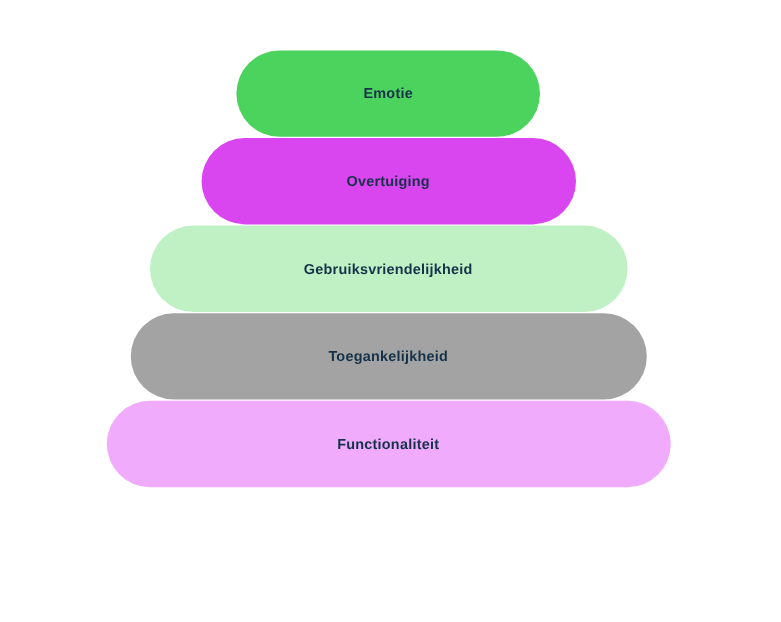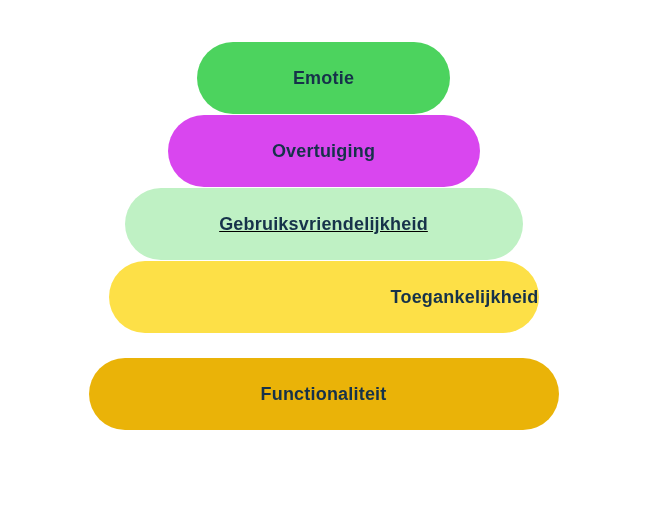--- a/index.html
+++ b/index.html
@@ -29,30 +29,30 @@
   .pill {
     height: 72px;
     border-radius: 36px;
     display: flex;
     align-items: center;
     justify-content: center;
     flex: 0 0 auto;
   }
   .pill-label {
     color: var(--text-color, #16324a);
-    font-size: 18px;
+    font-size: 12px;
     font-weight: 700;
     letter-spacing: 0.2px;
     line-height: 1;
     white-space: nowrap;
   }
   .level-1 { width: 253px; }
   .level-2 { width: 312px; }
   .level-3 { width: 364px; }
-  .level-4 { width: 398px; text-decoration: underline; }
+  .level-4 { width: 398px; }
   .level-5 { width: 430px; }
   .level-6 { width: 470px; }
 </style>
 </head>
 <body>
 
 <div class="canvas" style="background: rgb(255, 255, 255);">
   <div class="pyramid">
 
     <div class="pill level-1" style="background: rgb(76, 211, 94);">
@@ -61,22 +61,22 @@
 
     <div class="pill level-2" style="background: #d946ef;">
       <span class="pill-label">Overtuiging</span>
     </div>
 
 
     <div class="pill level-4" style="background: rgb(191, 241, 196);">
       <span class="pill-label">Gebruiksvriendelijkheid</span>
     </div>
 
-    <div class="pill level-5" style="background: #fde047; justify-content: flex-end;">
+    <div class="pill level-5" style="background: #a3a3a3;">
       <span class="pill-label">Toegankelijkheid</span>
     </div>
 
-    <div class="pill level-6" style="background: #eab308; margin-top: 24px;">
+    <div class="pill level-6" style="background: #f0abfc;">
       <span class="pill-label">Functionaliteit</span>
     </div>
 
   </div>
 </div>
 
 </body></html>

